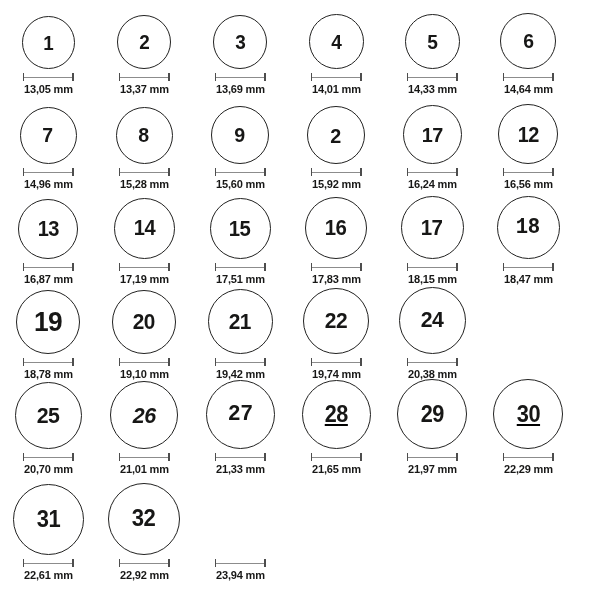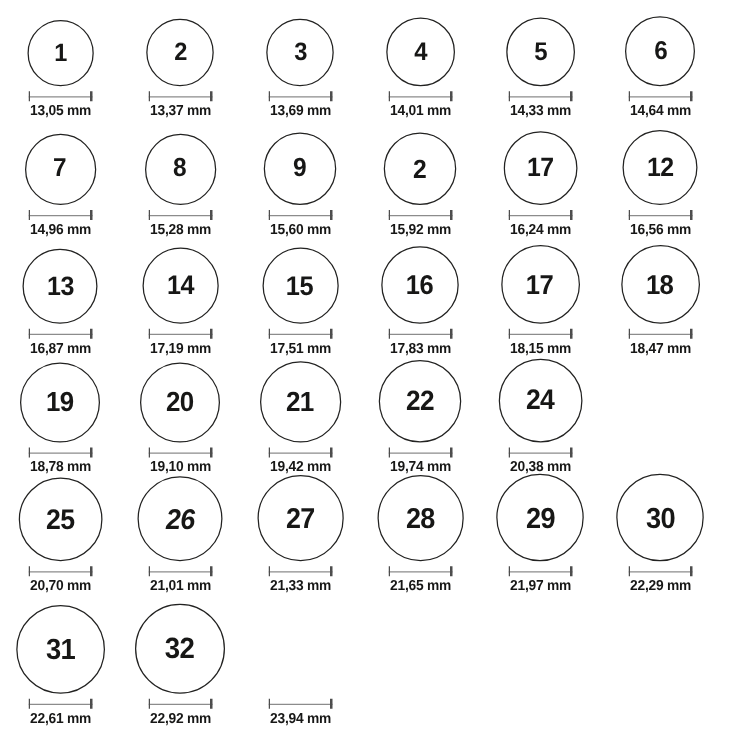--- a/index.html
+++ b/index.html
@@ -278,35 +278,35 @@
             <span class="ring-number" style="font-size: 21.8px;">17</span>
           </div>
           <div class="measure">
             <div class="bar"></div>
             <div class="tick left"></div>
             <div class="tick right"></div>
           </div>
           <div class="diameter-label">18,15 mm</div>
         </div>
         <div class="size-cell">
-          <div class="ring-circle" style="width: 63px; height: 63px;">
+          <div class="ring-circle" style="width: 63px; height: 63px; font-family: Liberation Mono, monospace;">
             <span class="ring-number" style="font-size: 21.9px;">18</span>
           </div>
           <div class="measure">
             <div class="bar"></div>
             <div class="tick left"></div>
             <div class="tick right"></div>
           </div>
           <div class="diameter-label">18,47 mm</div>
         </div>
       </div>
       <div class="size-row" style="height: 95px;">
         <div class="size-cell">
           <div class="ring-circle" style="width: 64px; height: 64px;">
-            <span class="ring-number" style="font-size: 22px;">19</span>
+            <span class="ring-number" style="font-size: 28px;">19</span>
           </div>
           <div class="measure">
             <div class="bar"></div>
             <div class="tick left"></div>
             <div class="tick right"></div>
           </div>
           <div class="diameter-label">18,78 mm</div>
         </div>
         <div class="size-cell">
           <div class="ring-circle" style="width: 64px; height: 64px;">
@@ -370,32 +370,32 @@
             <span class="ring-number" style="font-size: 22.8px;">26</span>
           </div>
           <div class="measure">
             <div class="bar"></div>
             <div class="tick left"></div>
             <div class="tick right"></div>
           </div>
           <div class="diameter-label">21,01 mm</div>
         </div>
         <div class="size-cell">
-          <div class="ring-circle" style="width: 69px; height: 69px;">
+          <div class="ring-circle" style="width: 69px; height: 69px; font-family: Liberation Mono, monospace;">
             <span class="ring-number" style="font-size: 22.9px;">27</span>
           </div>
           <div class="measure">
             <div class="bar"></div>
             <div class="tick left"></div>
             <div class="tick right"></div>
           </div>
           <div class="diameter-label">21,33 mm</div>
         </div>
         <div class="size-cell">
-          <div class="ring-circle" style="width: 69px; height: 69px;">
+          <div class="ring-circle" style="width: 69px; height: 69px; text-decoration: underline;">
             <span class="ring-number" style="font-size: 23px;">28</span>
           </div>
           <div class="measure">
             <div class="bar"></div>
             <div class="tick left"></div>
             <div class="tick right"></div>
           </div>
           <div class="diameter-label">21,65 mm</div>
         </div>
         <div class="size-cell">
@@ -403,21 +403,21 @@
             <span class="ring-number" style="font-size: 23.1px;">29</span>
           </div>
           <div class="measure">
             <div class="bar"></div>
             <div class="tick left"></div>
             <div class="tick right"></div>
           </div>
           <div class="diameter-label">21,97 mm</div>
         </div>
         <div class="size-cell">
-          <div class="ring-circle" style="width: 70px; height: 70px;">
+          <div class="ring-circle" style="width: 70px; height: 70px; text-decoration: underline;">
             <span class="ring-number" style="font-size: 23.2px;">30</span>
           </div>
           <div class="measure">
             <div class="bar"></div>
             <div class="tick left"></div>
             <div class="tick right"></div>
           </div>
           <div class="diameter-label">22,29 mm</div>
         </div>
       </div>

